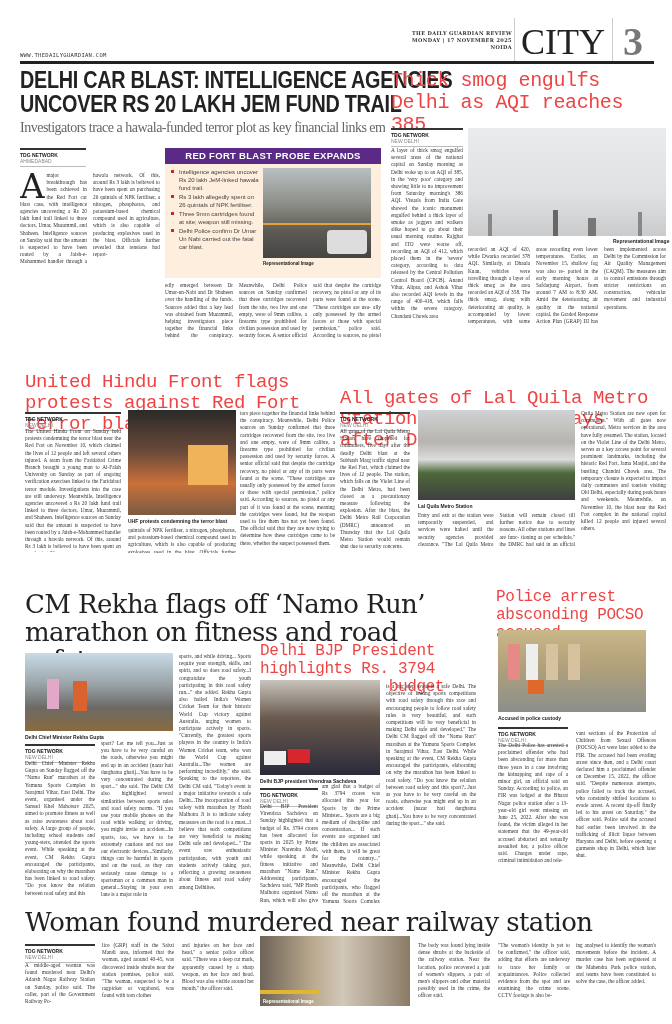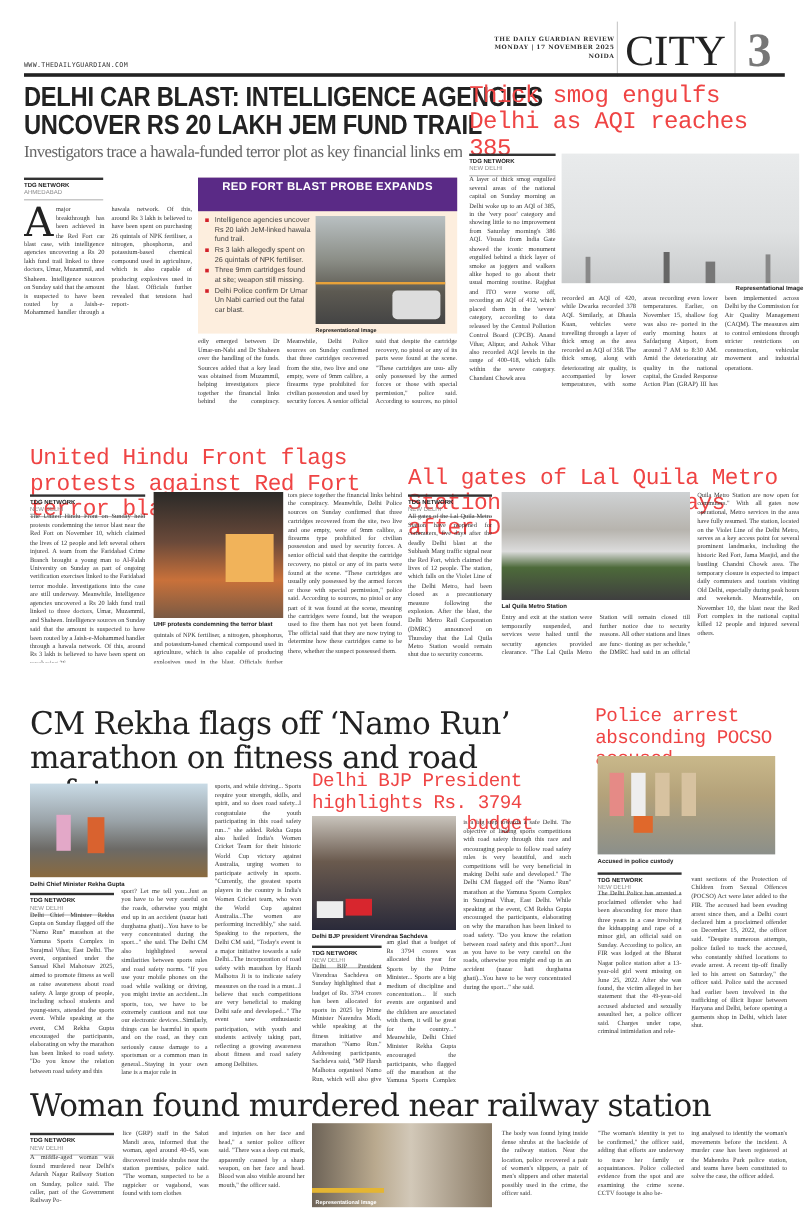--- a/index.html
+++ b/index.html
@@ -17,21 +17,21 @@
 .hl-big{font-family:"DejaVu Serif",serif;font-size:26px;line-height:28px;color:#222;letter-spacing:-.6px}
 .deck{font-family:"Liberation Serif",serif;font-size:14px;color:#666;letter-spacing:-.5px}
 .byline{font-family:"Liberation Sans",sans-serif;font-size:5px;line-height:6px;border-top:2px solid #333;padding-top:2px;border-bottom:1px solid #bbb;padding-bottom:2px}
 .byline b{display:block;font-weight:bold;color:#222}
 .byline span{display:block;color:#888}
 .txt{font-family:"Liberation Serif",serif;font-size:5.3px;line-height:7.2px;color:#333;text-align:justify}
 .drop{float:left;font-size:34px;line-height:28px;margin-right:2px;font-family:"DejaVu Serif",serif;color:#222}
 .cap{font-family:"Liberation Sans",sans-serif;font-weight:bold;font-size:5px;color:#222}
 .img{background:#999;overflow:hidden}
 .box{left:165px;top:148px;width:216px;height:130px;background:#fdeede}
-.boxhd{background:#5a2a86;color:#fff;font-family:"Liberation Sans",sans-serif;font-weight:bold;font-size:9.5px;line-height:16px;text-align:center;letter-spacing:.3px;height:28px}
+.boxhd{background:#5a2a86;color:#fff;font-family:"Liberation Sans",sans-serif;font-weight:bold;font-size:9.5px;line-height:16px;text-align:center;letter-spacing:.3px;height:16px}
 .box ul{list-style:none;padding:4px 4px 0 6px;width:98px}
 .box li{font-family:"Liberation Sans",sans-serif;font-size:6px;line-height:8px;color:#444;padding-left:8px;position:relative;margin-bottom:1px}
 .box li:before{content:"";position:absolute;left:0;top:2px;width:3px;height:3px;background:#d3222a}
 </style>
 </head>
 <body>
 
 <div class="abs site">WWW.THEDAILYGUARDIAN.COM</div>
 <div class="abs mast">
   <div>THE DAILY GUARDIAN REVIEW</div>

